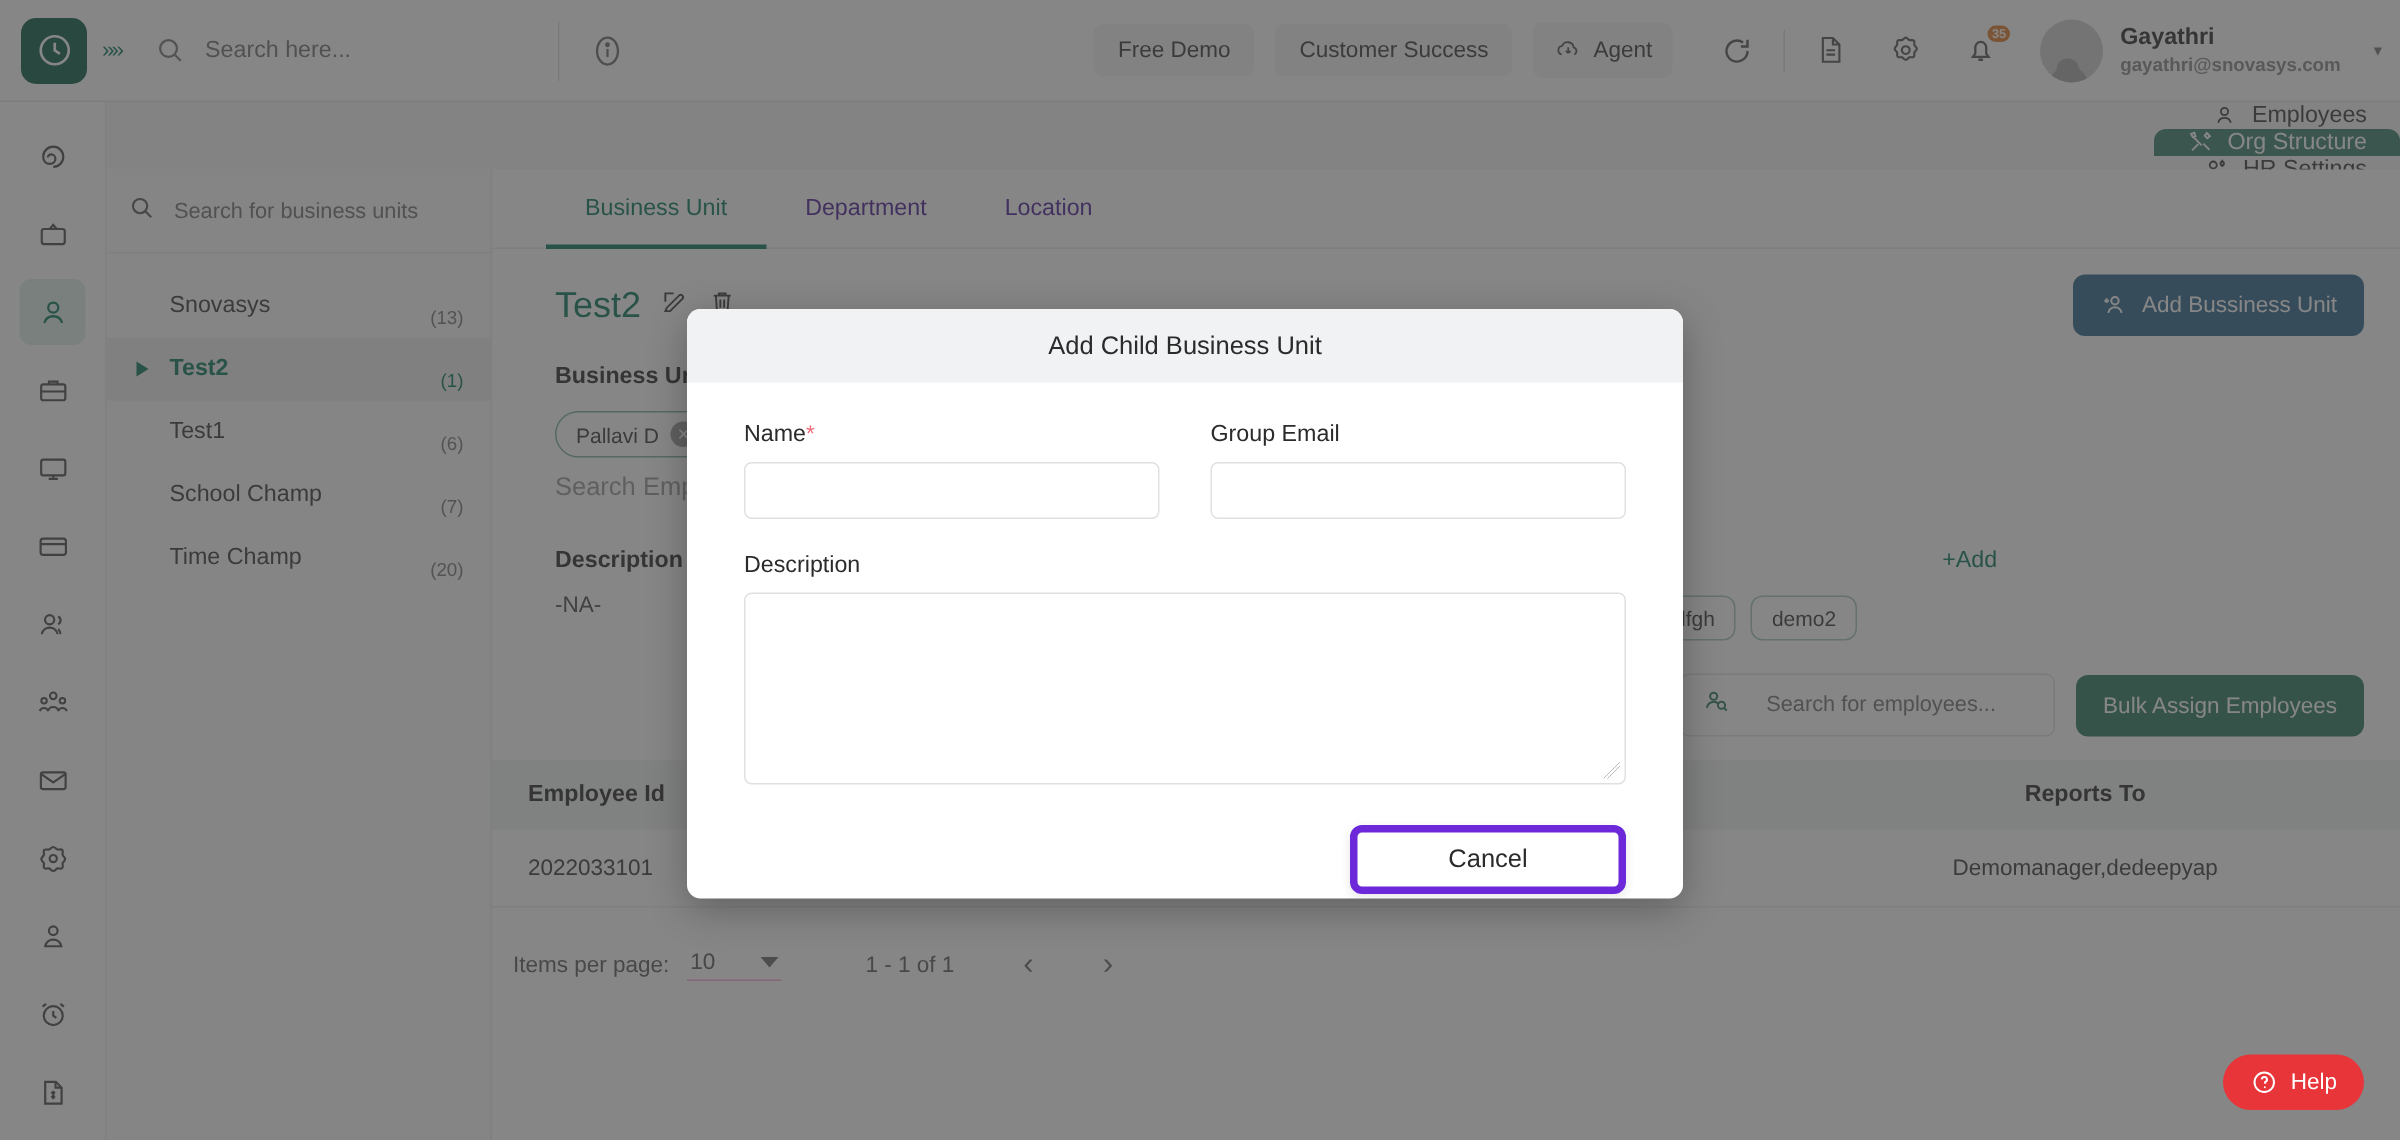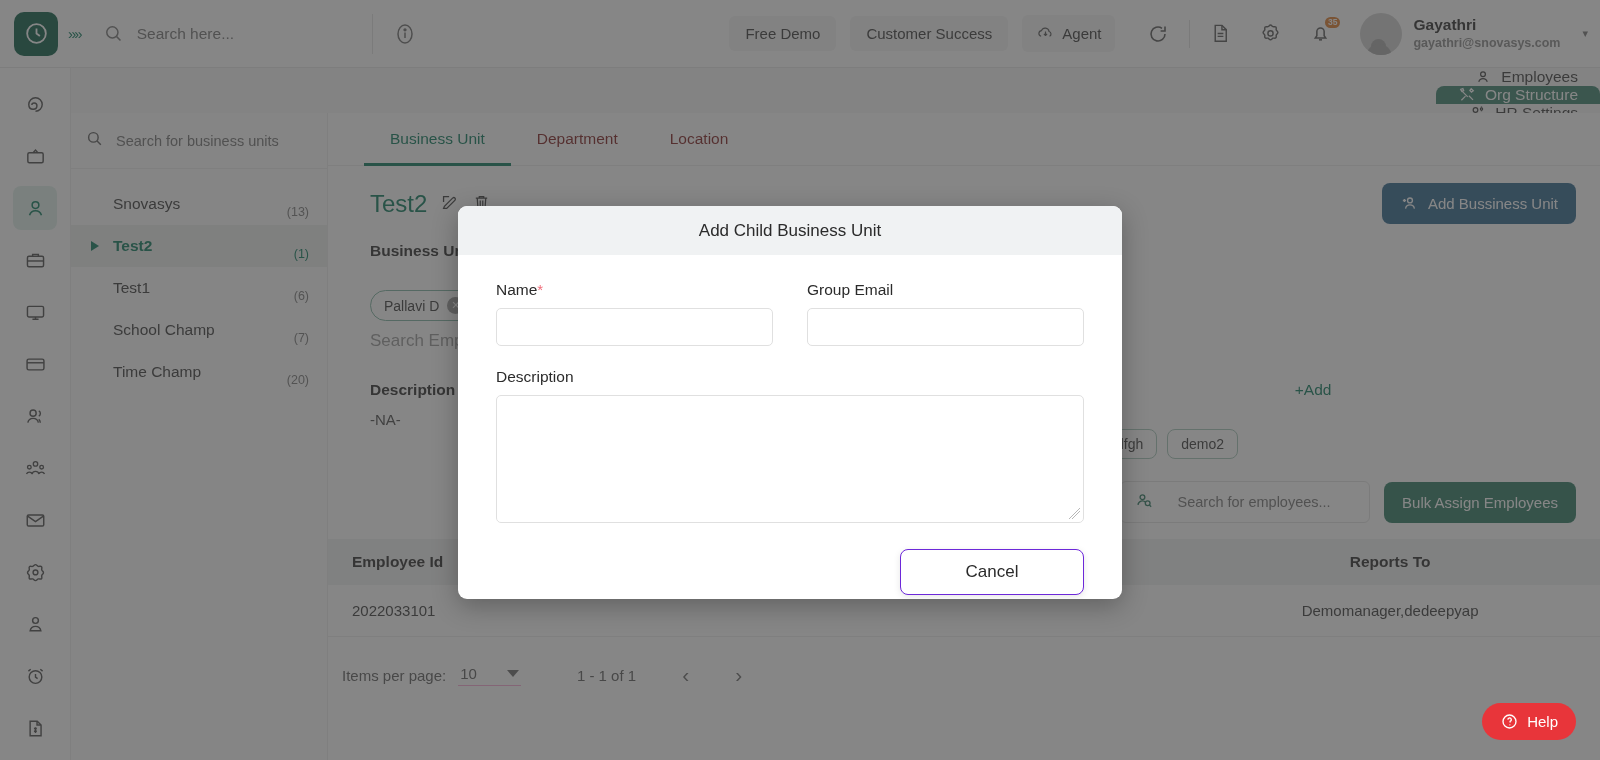--- a/index.html
+++ b/index.html
@@ -116,41 +116,41 @@
     position: absolute; left: 20px; width: 0; height: 0;
     border-left: 8px solid #0b7a5c; border-top: 5.5px solid transparent; border-bottom: 5.5px solid transparent;
   }
 
   
   .main { position: absolute; top: 113px; left: 328px; width: 1272px; height: 647px; background: #ffffff; }
   .subtabs {
     display: flex; align-items: center; height: 53px; border-bottom: 1px solid #ececec;
     padding-left: 36px; gap: 0;
   }
-  .subtab { font-size: 15.5px; color: #7f1d1d; padding: 0 26px; height: 53px; display: flex; align-items: center; }
+  .subtab { font-size: 15.5px; color: #4c1d95; padding: 0 26px; height: 53px; display: flex; align-items: center; }
   .subtab.active { color: #0b7a5c; box-shadow: inset 0 -3px 0 #0b7a5c; }
 
   .unit-head { display: flex; align-items: center; gap: 13px; padding: 24px 0 0 42px; }
   .unit-title { font-size: 24px; color: #0b7a5c; }
   .unit-head svg { width: 19px; height: 19px; color: #3c3c3c; }
 
   .addbu-btn {
     position: absolute; top: 70px; right: 24px; background: #2f678d; color: #ffffff;
     font-size: 15px; border-radius: 8px; padding: 11px 18px; display: flex; align-items: center; gap: 9px;
   }
   .addbu-btn svg { width: 19px; height: 19px; }
 
   .fieldgrid { display: flex; padding: 24px 42px 0 42px; }
   .fcol { width: 50%; }
   .fcol.right { padding-left: 30px; }
   .flabel { font-size: 15.5px; font-weight: bold; color: #2b2b2b; }
   .chiprow { margin-top: 14px; display: flex; gap: 10px; flex-wrap: wrap; }
   .chip {
     border: 1px solid #7fb4a2; border-radius: 18px; padding: 6px 13px; font-size: 14px;
-    color: #3a3a3a; display: flex; align-items: center; gap: 8px; background: #ffffff; margin-top: 16px;
+    color: #3a3a3a; display: flex; align-items: center; gap: 8px; background: #ffffff;
   }
   .chip .x {
     width: 17px; height: 17px; border-radius: 50%; background: #9b9b9b; color: #fff;
     font-size: 11px; display: flex; align-items: center; justify-content: center;
   }
   .chip.plain { border-radius: 8px; border-color: #a7c7bb; }
   .subtle-ph { margin-top: 10px; font-size: 17px; color: #9a9a9a; }
 
   .descblock { padding: 30px 42px 0 42px; display: flex; }
   .desc-val { font-size: 15px; color: #4a4a4a; margin-top: 12px; }
@@ -220,21 +220,21 @@
   }
   .mtext {
     width: 100%; height: 128px; border: 1px solid #e0e0e0; border-radius: 5px; outline: none;
     padding: 8px 10px; font-size: 15px; font-family: "Liberation Sans", sans-serif; resize: none;
     background-image: linear-gradient(135deg, transparent 0 48%, #b8b8b8 48% 52%, transparent 52% 60%, #b8b8b8 60% 64%, transparent 64%);
     background-size: 11px 11px; background-position: right 3px bottom 3px; background-repeat: no-repeat;
   }
   .mdesc-wrap { margin-top: 22px; }
   .mactions { display: flex; justify-content: flex-end; gap: 14px; padding: 22px 38px 0 38px; }
   .btn-cancel {
-    width: 184px; height: 46px; border-radius: 8px; background: #ffffff; border: 1px solid #6d28d9;
+    width: 184px; height: 46px; border-radius: 8px; background: #ffffff; border: 5px solid #6d28d9;
     box-shadow: 0 2px 7px rgba(0,0,0,0.10); font-size: 17px; color: #2b2b2b;
     display: flex; align-items: center; justify-content: center;
   }
   .btn-save {
     width: 184px; height: 46px; border-radius: 8px; background: #80cbc7; color: #ffffff;
     font-size: 17px; display: flex; align-items: center; justify-content: center;
   }
 </style>
 </head>
 <body>

